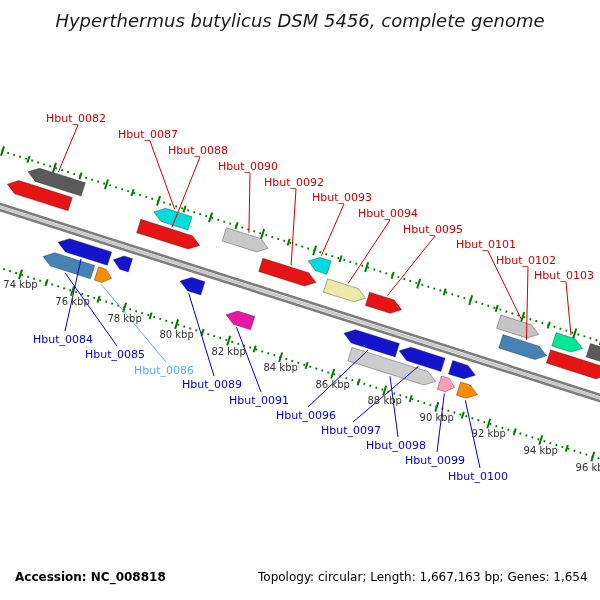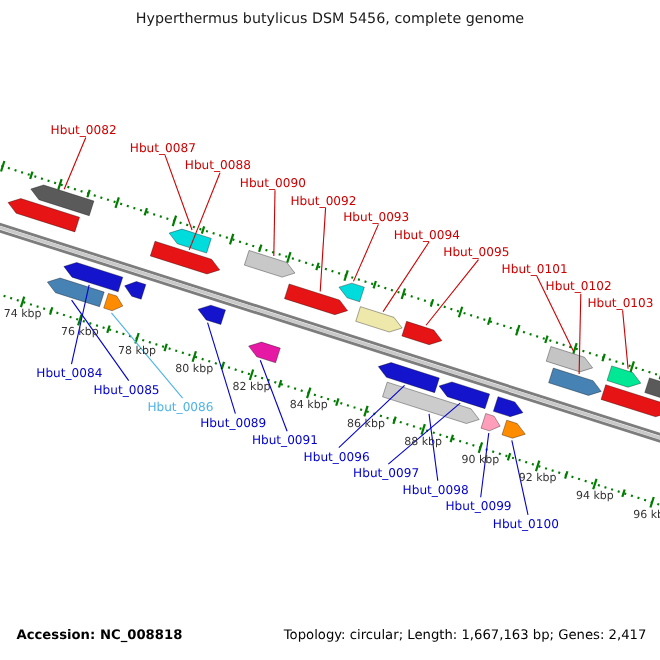--- a/index.html
+++ b/index.html
@@ -6,21 +6,22 @@
   .screen {
     position: relative;
     width: 600px; height: 600px;
     background: #ffffff;
     overflow: hidden;
     font-family: "DejaVu Sans", "Liberation Sans", sans-serif;
   }
   .title {
     position: absolute; top: 10px; left: 0; width: 600px;
     text-align: center;
-    font-size: 13px;
+    font-style: italic;
+    font-size: 18px;
     color: #1a1a1a;
   }
   #map-svg { position: absolute; top: 0; left: 0; }
   .gene { cursor: pointer; }
   .gene-label { font-family: "DejaVu Sans", sans-serif; font-size: 11px; cursor: pointer; }
   .ruler-label { font-family: "DejaVu Sans", sans-serif; font-size: 10px; }
   .footer {
     position: absolute; top: 570px; left: 0; width: 600px;
     font-size: 12px; color: #000000;
   }
@@ -170,15 +171,15 @@
       <text x="280.6540683984069" y="371.2208171040963" fill="#333333" text-anchor="middle" class="ruler-label">84 kbp</text>
       <text x="332.6809617275331" y="387.7847046465702" fill="#333333" text-anchor="middle" class="ruler-label">86 kbp</text>
       <text x="384.70785505665924" y="404.34859218904415" fill="#333333" text-anchor="middle" class="ruler-label">88 kbp</text>
       <text x="436.7347483857855" y="420.9124797315181" fill="#333333" text-anchor="middle" class="ruler-label">90 kbp</text>
       <text x="488.7616417149118" y="437.476367273992" fill="#333333" text-anchor="middle" class="ruler-label">92 kbp</text>
       <text x="540.7885350440379" y="454.04025481646596" fill="#333333" text-anchor="middle" class="ruler-label">94 kbp</text>
       <text x="592.8154283731641" y="470.60414235893984" fill="#333333" text-anchor="middle" class="ruler-label">96 kbp</text>
     </svg>
   <div class="footer">
     <span class="accession">Accession: NC_008818</span>
-    <span class="info">Topology: circular; Length: 1,667,163 bp; Genes: 2,417</span>
+    <span class="info">Topology: circular; Length: 1,667,163 bp; Genes: 1,654</span>
   </div>
 </div>
 
 </body></html>

